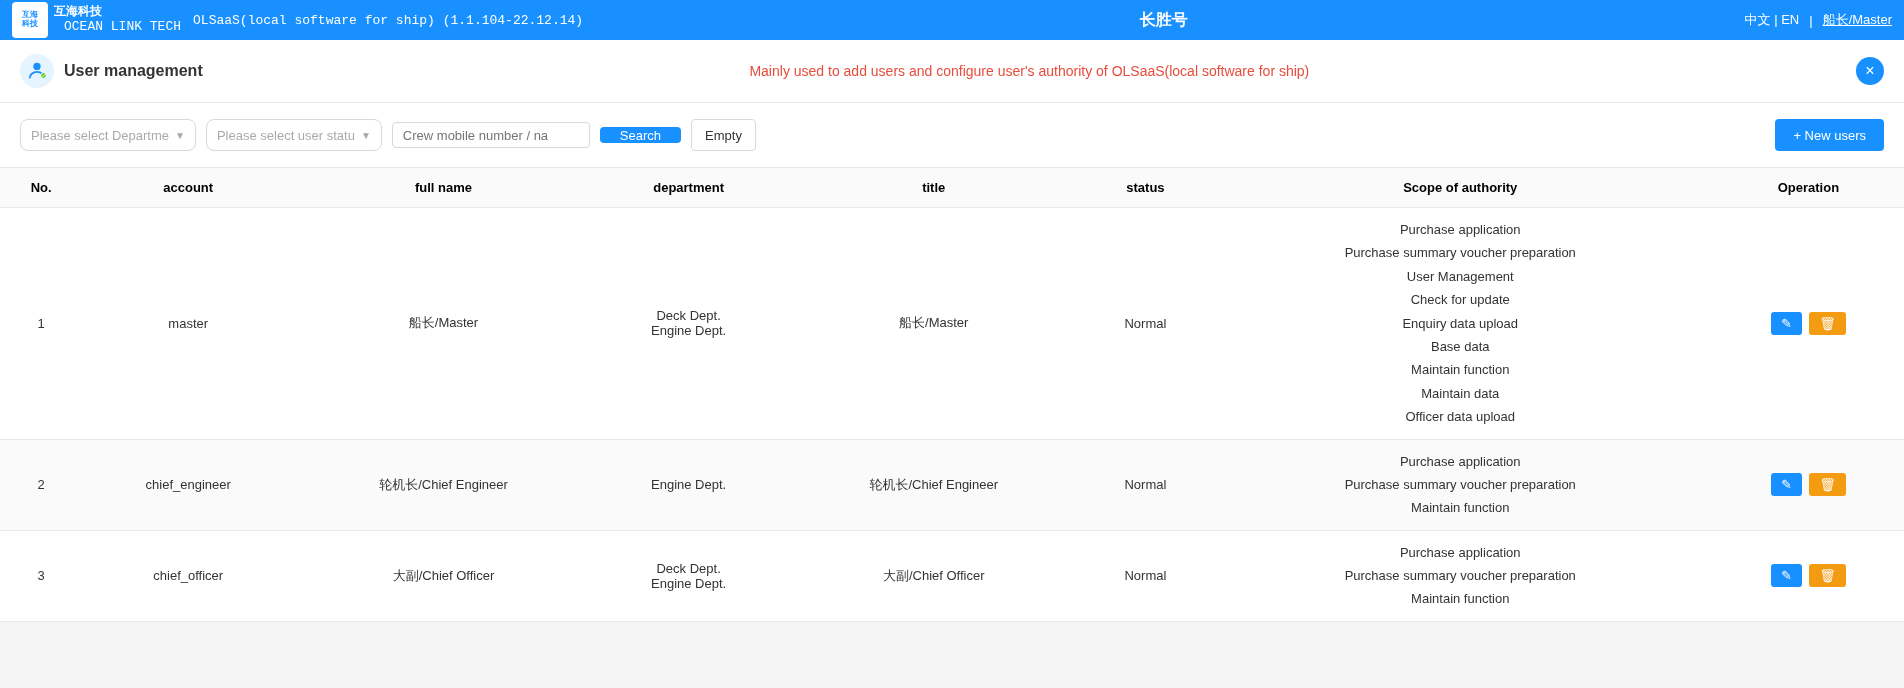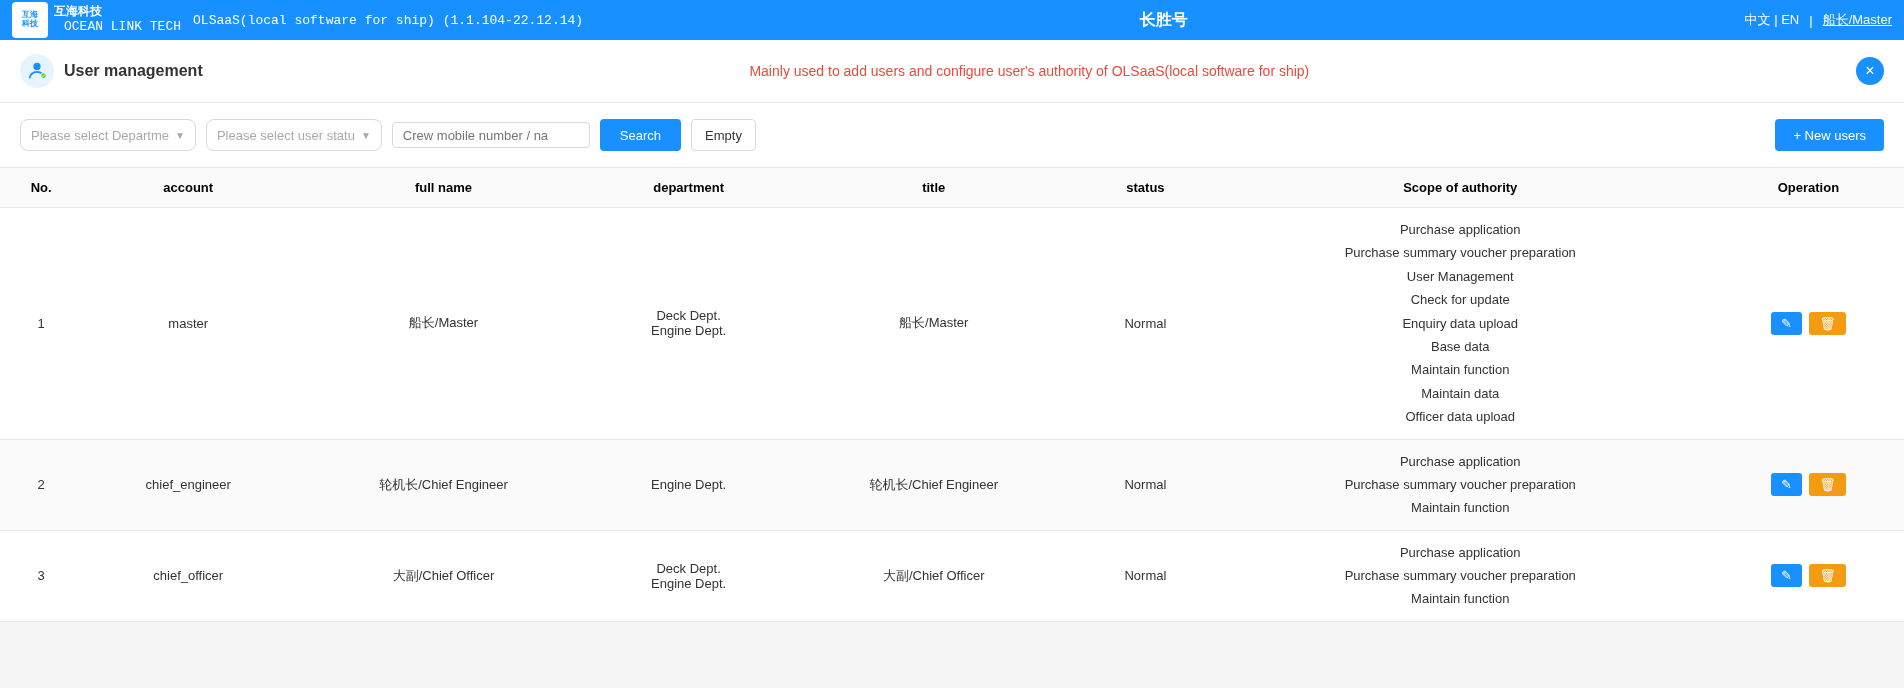--- a/index.html
+++ b/index.html
@@ -85,21 +85,21 @@
       border: 1px solid #d9d9d9;
       border-radius: 4px;
       padding: 0 10px;
       font-size: 13px;
       color: #333;
       background: #fff;
       min-width: 180px;
       outline: none;
     }
     .btn-search {
-      height: 32px;
+      height: 16px;
       padding: 0 20px;
       background: #1890ff;
       color: #fff;
       border: none;
       border-radius: 4px;
       cursor: pointer;
       font-size: 13px;
     }
     .btn-empty {
       height: 32px;

